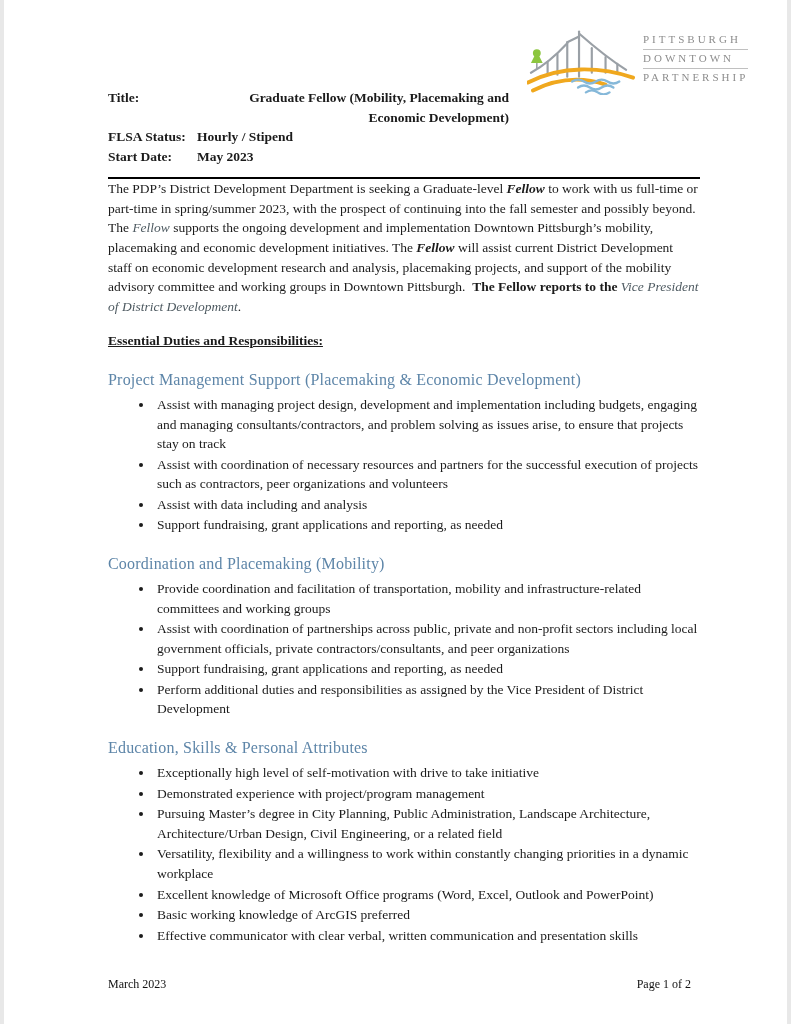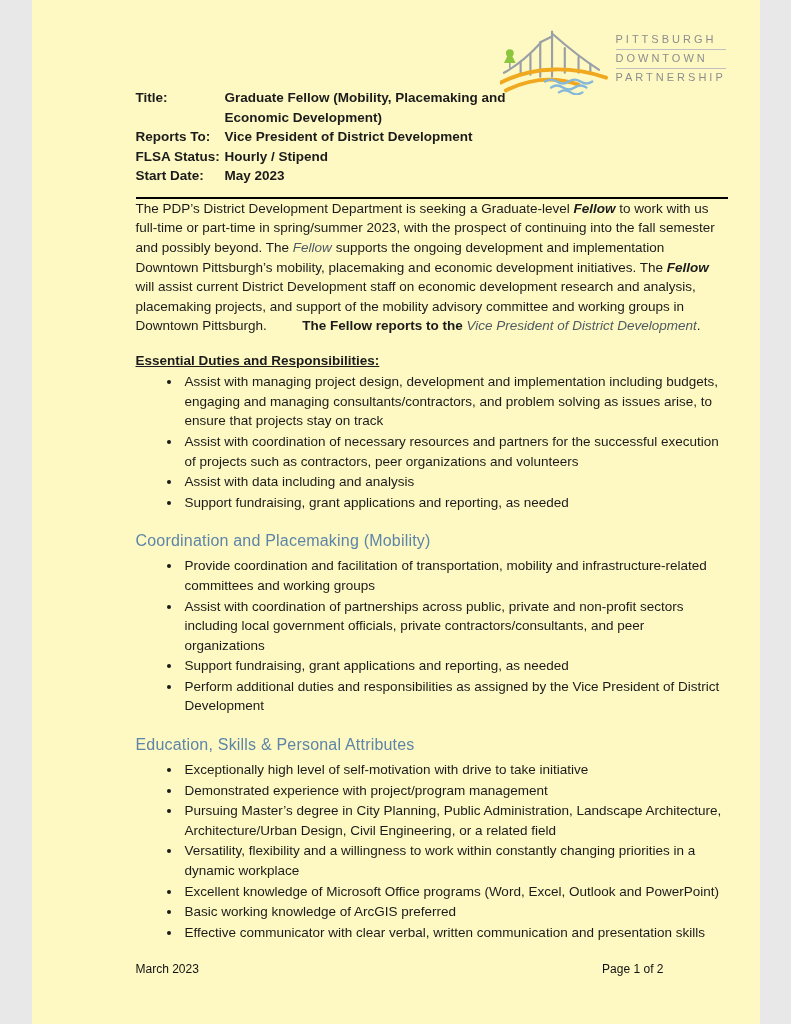--- a/index.html
+++ b/index.html
@@ -1,45 +1,45 @@
 <!DOCTYPE html>
 <html><head>
 <meta charset="utf-8">
 <style>
   html,body { margin:0; padding:0; background:#e8e8e8; }
   .page {
-    position:relative; width:728px; height:1024px; margin:0 auto;
-    background:#fef9c3; overflow:hidden;
-    font-family:Liberation Sans, sans-serif; color:#1b1b1b;
+    position:relative; width:783px; height:1024px; margin:0 auto;
+    background:#ffffff; overflow:hidden;
+    font-family:Liberation Serif, serif; color:#1b1b1b;
   }
   
   .logo { position:absolute; top:22px; right:28px; width:232px; height:74px; display:flex; align-items:center; }
   .logo-bridge { width:108px; height:72px; flex:0 0 108px; }
   .logo-text { margin-left:8px; color:#8d8d8d; font-size:11px; letter-spacing:3px; font-weight:400; line-height:1; white-space:nowrap; }
   .logo-text .lrow { padding:3px 0 4px; }
   .logo-text .lrow.sep { border-bottom:1px solid #c0c0c0; }
   
   .content { position:absolute; left:104px; top:88px; width:592px; font-size:13.5px; line-height:1.45; }
   
   .hdr-row { display:flex; font-weight:bold; }
   .hdr-label { flex:0 0 89px; }
-  .hdr-value { max-width:312px; }
+  .hdr-value { max-width:312px;text-align:right; }
   .rule { border:none; border-top:2px solid #000; margin:11px 0 0 0; }
   
   .u-heading { font-weight:bold; text-decoration:underline; margin:15px 0 2px 0; }
   .blue-heading { color:#5d85a8; font-weight:400; font-size:16px; letter-spacing:0.2px; margin:17px 0 4px 0; }
   
   .bi { font-weight:bold; font-style:italic; }
   .it-teal { font-style:italic; color:#4e5a61; }
-  .b { font-weight:bold;margin-left:28px; }
+  .b { font-weight:bold; }
   
   ul.bullets { margin:2px 0 0 0; padding-left:46px; }
   ul.bullets li { padding-left:3px; margin:1px 0; }
   
-  .footer { position:absolute; left:104px; right:96px; bottom:48px; display:flex; justify-content:space-between; font-size:12px; color:#111; }
+  .footer { position:absolute; left:104px; right:96px; bottom:32px; display:flex; justify-content:space-between; font-size:12px; color:#111; }
 </style>
 </head>
 <body>
 
 <div class="page">
 
   <div class="logo">
     <svg class="logo-bridge" viewBox="0 0 110 72" aria-hidden="true">
 
       <g fill="none" stroke="#9aa0a6" stroke-width="2.2" stroke-linecap="round">
@@ -80,39 +80,36 @@
   </div>
 
   <div class="content">
 
     <div>
       <div class="hdr-row">
         <span class="hdr-label">Title:</span>
         <span class="hdr-value">Graduate Fellow (Mobility, Placemaking and Economic Development)</span>
       </div>
       <div class="hdr-row">
-        <span class="hdr-label">Reports To:</span>
-        <span class="hdr-value">Vice President of District Development</span>
-      </div>
-      <div class="hdr-row">
         <span class="hdr-label">FLSA Status:</span>
         <span class="hdr-value">Hourly / Stipend</span>
       </div>
       <div class="hdr-row">
         <span class="hdr-label">Start Date:</span>
         <span class="hdr-value">May 2023</span>
       </div>
     </div>
 
     <hr class="rule">
 
     <div class="para"><span>The PDP’s District Development Department is seeking a Graduate-level </span><span class="bi">Fellow</span><span> to work with us full-time or part-time in spring/summer 2023, with the prospect of continuing into the fall semester and possibly beyond. The </span><span class="it-teal">Fellow</span><span> supports the ongoing development and implementation Downtown Pittsburgh’s mobility, placemaking and economic development initiatives. The </span><span class="bi">Fellow</span><span> will assist current District Development staff on economic development research and analysis, placemaking projects, and support of the mobility advisory committee and working groups in Downtown Pittsburgh.&nbsp; </span><span class="b">The Fellow reports to the </span><span class="it-teal">Vice President of District Development</span><span>.</span></div>
 
     <div class="u-heading">Essential Duties and Responsibilities:</div>
 
+    <div class="blue-heading">Project Management Support (Placemaking &amp; Economic Development)</div>
     <ul class="bullets">
       <li>Assist with managing project design, development and implementation including budgets, engaging and managing consultants/contractors, and problem solving as issues arise, to ensure that projects stay on track</li>
       <li>Assist with coordination of necessary resources and partners for the successful execution of projects such as contractors, peer organizations and volunteers</li>
       <li>Assist with data including and analysis</li>
       <li>Support fundraising, grant applications and reporting, as needed</li>
     </ul>
 
     <div class="blue-heading">Coordination and Placemaking (Mobility)</div>
     <ul class="bullets">
       <li>Provide coordination and facilitation of transportation, mobility and infrastructure-related committees and working groups</li>

